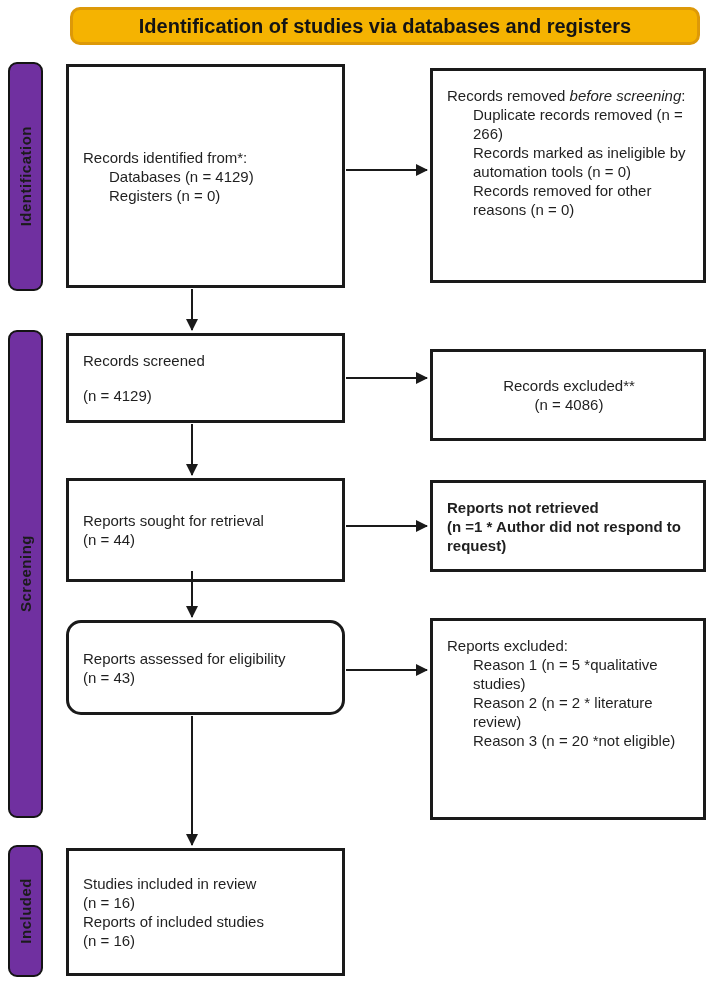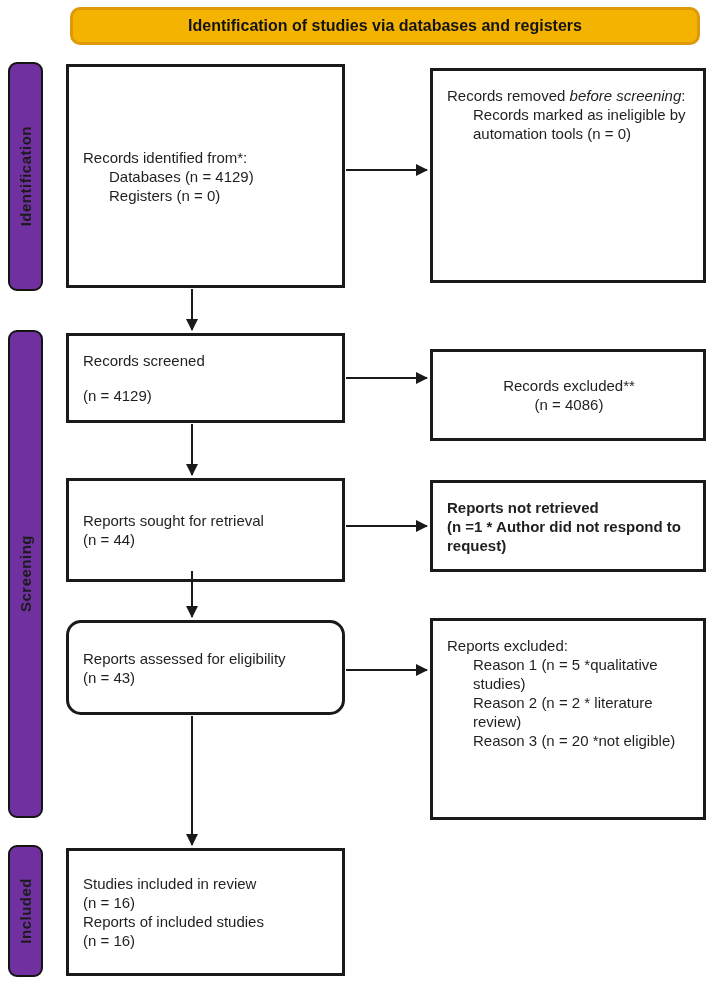--- a/index.html
+++ b/index.html
@@ -22,21 +22,21 @@
     background:#ffffff;
     overflow:hidden;
   }
   .banner{
     position:absolute;
     left:70px;top:7px;width:630px;height:38px;
     background:var(--banner-fill);
     border:3px solid var(--banner-border);
     border-radius:10px;
     display:flex;align-items:center;justify-content:center;
-    font-weight:bold;font-size:16px;color:#141414;
+    font-weight:bold;font-size:20px;color:#141414;
   }
   .stage{
     position:absolute;
     left:8px;width:35px;
     background:var(--stage-fill);
     border:2px solid #141414;
     border-radius:9px;
     display:flex;align-items:center;justify-content:center;
   }
   .stage span{
@@ -99,21 +99,23 @@
   </div>
 
   <div class="fbox col-left box-identified">
     <div>Records identified from*:</div>
     <div class="indent">Databases (n = 4129)</div>
     <div class="indent">Registers (n = 0)</div>
   </div>
 
   <div class="fbox col-right box-removed top-align">
     <div><span>Records removed </span><span class="italic">before screening</span><span>:</span></div>
+    <div class="indent">Duplicate records removed (n = 266)</div>
     <div class="indent">Records marked as ineligible by automation tools (n = 0)</div>
+    <div class="indent">Records removed for other reasons (n = 0)</div>
   </div>
 
   <div class="fbox col-left box-screened">
     <div>Records screened</div>
     <div>(n = 4129)</div>
   </div>
 
   <div class="fbox col-right box-excluded">
     <div>Records excluded**</div>
     <div>(n = 4086)</div>

